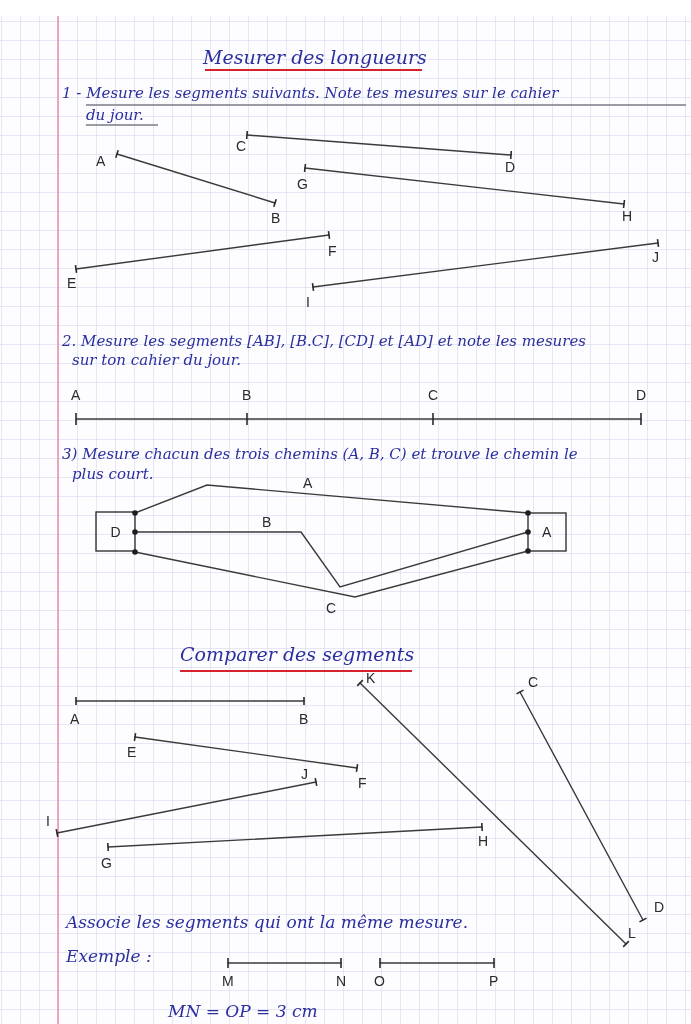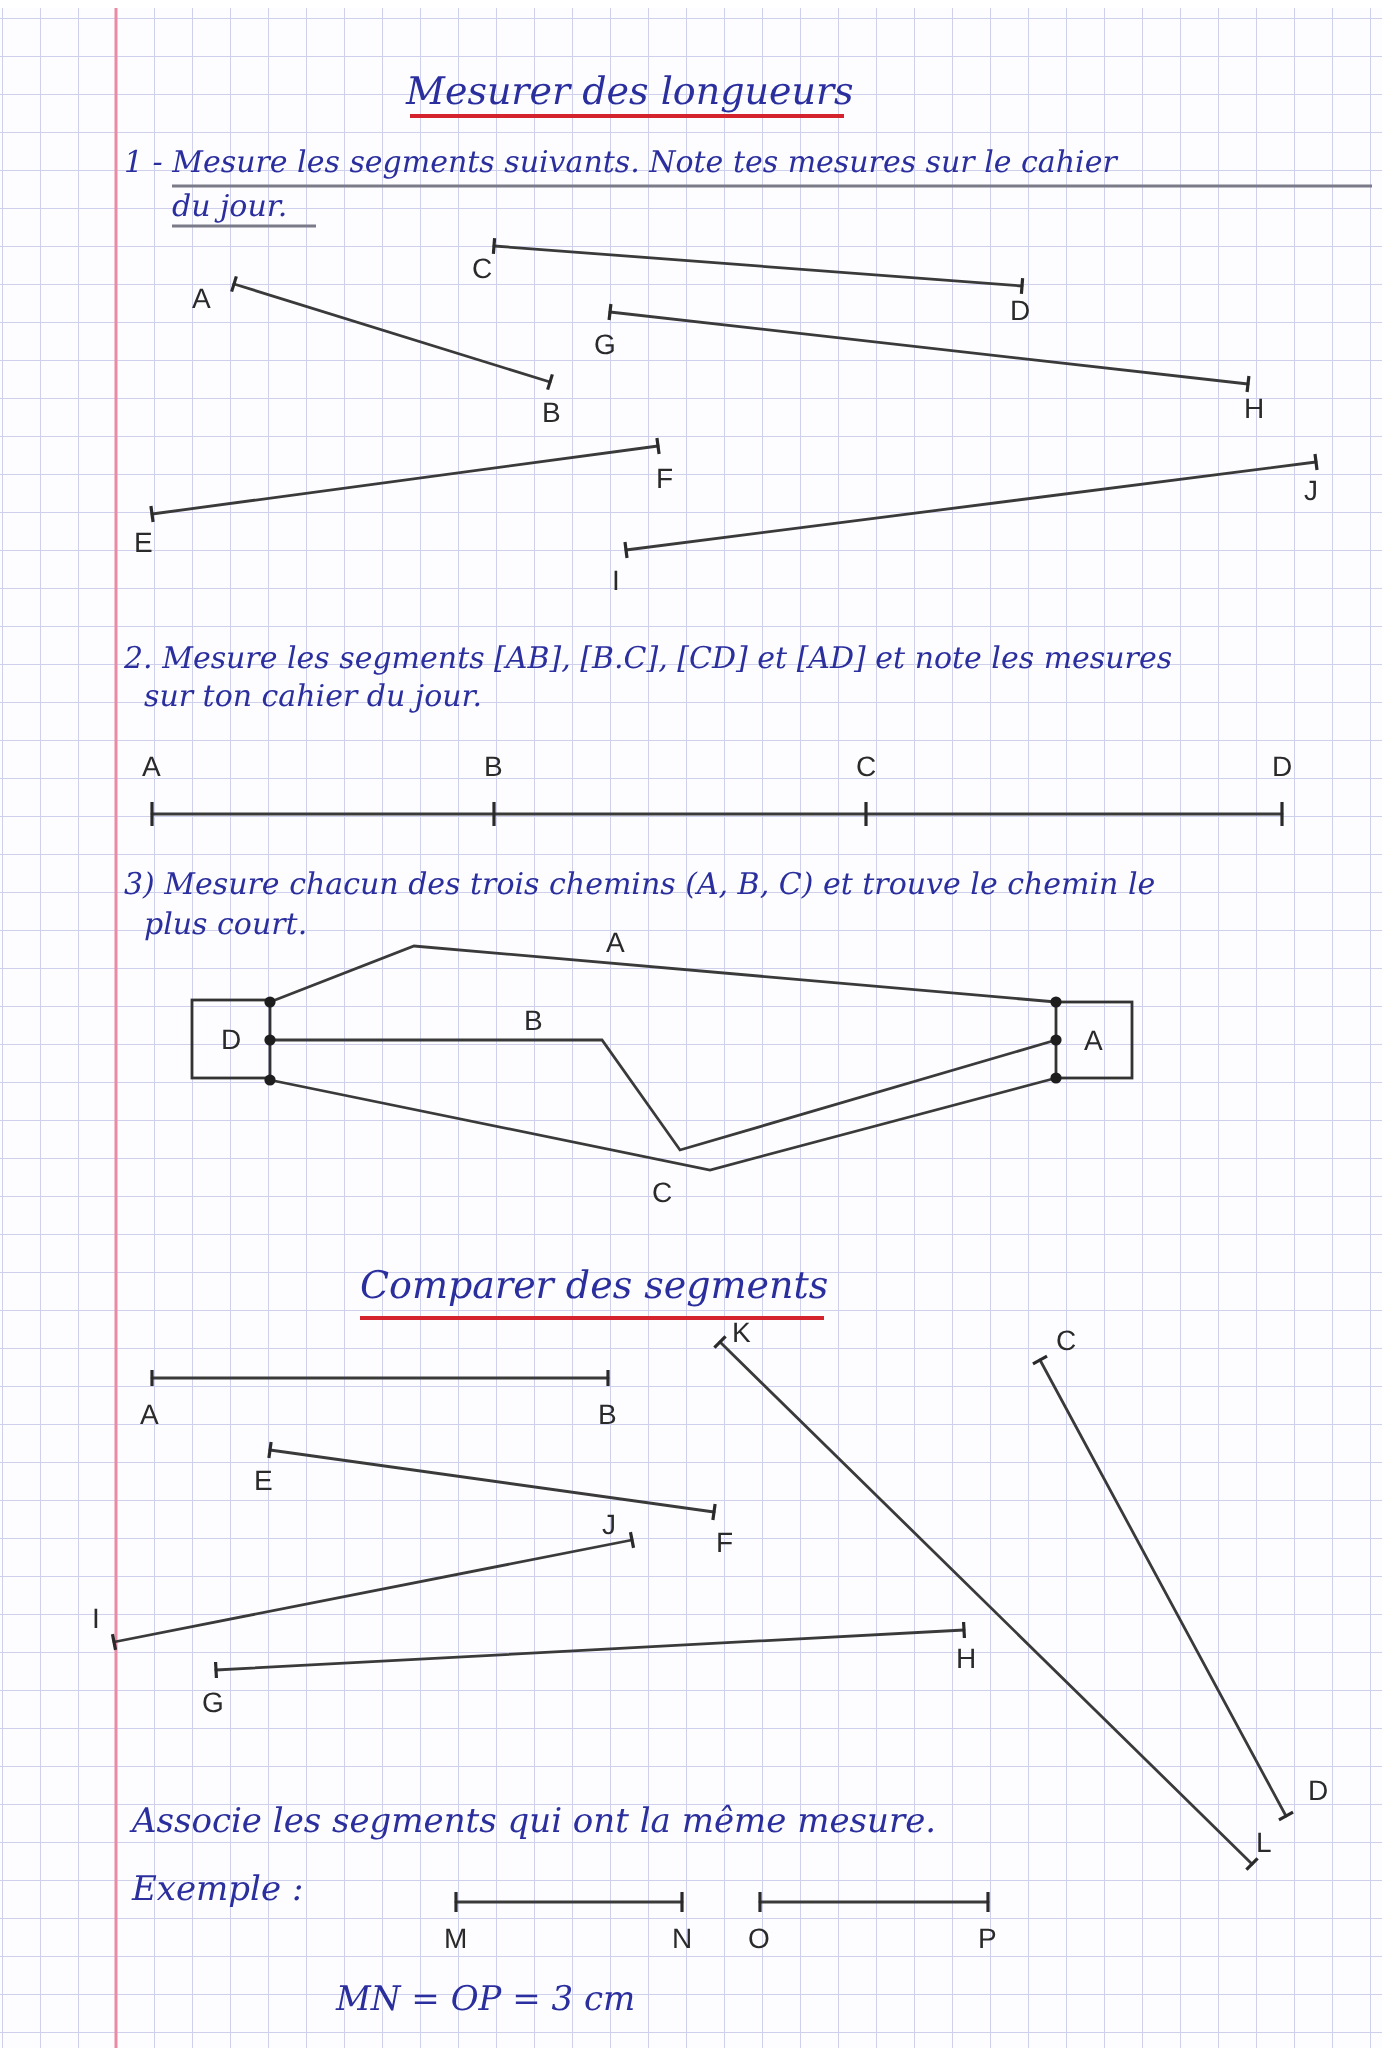--- a/index.html
+++ b/index.html
@@ -1,17 +1,17 @@
 <!DOCTYPE html>
 <html><head>
 <meta charset="utf-8">
 <style>
   html, body { margin: 0; padding: 0; background: #ffffff; }
   body { width: 691px; height: 1024px; overflow: hidden; position: relative; }
-  #page { position: absolute; left: 0; top: 4px; width: 691px; height: 856px; background: #d946ef; }
+  #page { position: absolute; left: 0; top: 16px; width: 691px; height: 856px; background: #d946ef; }
   #grid { position: absolute; left: 0; top: 0; }
   .ink { fill: #2b2f9e; font-family: "DejaVu Serif", serif; font-style: italic; }
   .ink-title { font-size: 19px; }
   .ink-body { font-size: 15px; }
   .ink-big { font-size: 17px; }
   .pencil-label { fill: #2a2a2a; font-family: "Liberation Sans", sans-serif; font-size: 14px; }
   .pencil { stroke: #3a3a3a; stroke-width: 1.4; fill: none; stroke-linecap: round; }
   .tick { stroke: #2a2a2a; stroke-width: 1.6; }
   .dot { fill: #1e1e1e; }
   .red-ul { stroke: #d4232c; stroke-width: 2; }

